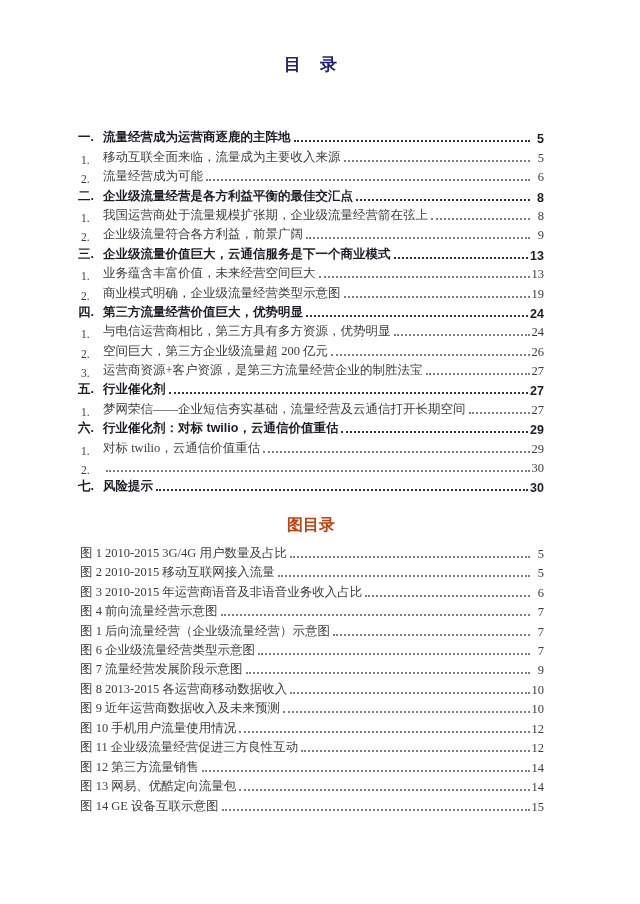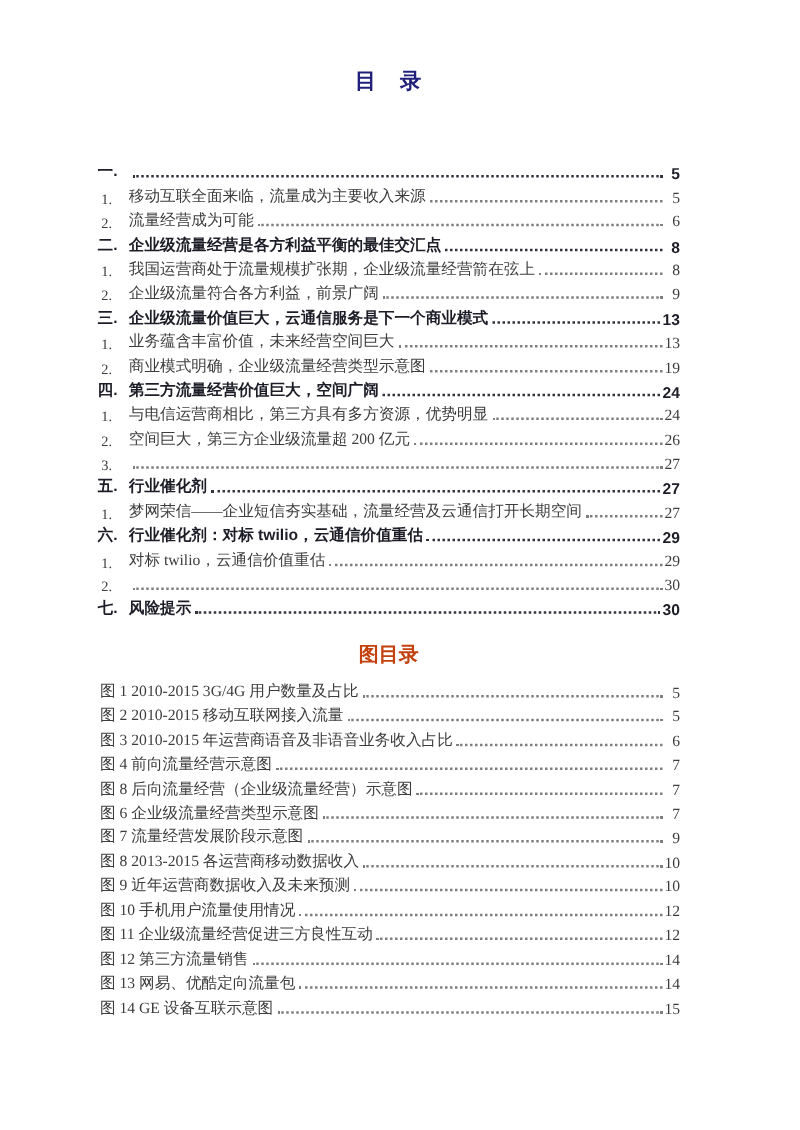--- a/index.html
+++ b/index.html
@@ -79,20 +79,21 @@
   .f-row .t-leader { opacity: 0.65; }
 </style>
 </head>
 <body>
 
 <div class="page">
   <h1 class="toc-title">目　录</h1>
   <div class="list" id="toc-list">
       <div class="t-row chapter">
         <span class="t-num">一.</span>
+        <span class="t-label">流量经营成为运营商逐鹿的主阵地</span>
         <span class="t-leader"></span>
         <span class="t-page">5</span>
       </div>
       <div class="t-row sub">
         <span class="t-num">1.</span>
         <span class="t-label">移动互联全面来临，流量成为主要收入来源</span>
         <span class="t-leader"></span>
         <span class="t-page">5</span>
       </div>
       <div class="t-row sub">
@@ -132,38 +133,39 @@
         <span class="t-page">13</span>
       </div>
       <div class="t-row sub">
         <span class="t-num">2.</span>
         <span class="t-label">商业模式明确，企业级流量经营类型示意图</span>
         <span class="t-leader"></span>
         <span class="t-page">19</span>
       </div>
       <div class="t-row chapter">
         <span class="t-num">四.</span>
-        <span class="t-label">第三方流量经营价值巨大，空间广阔</span>
+        <span class="t-label">第三方流量经营价值巨大，优势明显</span>
         <span class="t-leader"></span>
         <span class="t-page">24</span>
       </div>
       <div class="t-row sub">
         <span class="t-num">1.</span>
         <span class="t-label">与电信运营商相比，第三方具有多方资源，优势明显</span>
         <span class="t-leader"></span>
         <span class="t-page">24</span>
       </div>
       <div class="t-row sub">
         <span class="t-num">2.</span>
         <span class="t-label">空间巨大，第三方企业级流量超 200 亿元</span>
         <span class="t-leader"></span>
         <span class="t-page">26</span>
       </div>
       <div class="t-row sub">
         <span class="t-num">3.</span>
+        <span class="t-label">运营商资源+客户资源，是第三方流量经营企业的制胜法宝</span>
         <span class="t-leader"></span>
         <span class="t-page">27</span>
       </div>
       <div class="t-row chapter">
         <span class="t-num">五.</span>
         <span class="t-label">行业催化剂</span>
         <span class="t-leader"></span>
         <span class="t-page">27</span>
       </div>
       <div class="t-row sub">
@@ -212,21 +214,21 @@
         <span class="t-label">图 3 2010-2015 年运营商语音及非语音业务收入占比</span>
         <span class="t-leader"></span>
         <span class="t-page">6</span>
       </div>
       <div class="f-row">
         <span class="t-label">图 4 前向流量经营示意图</span>
         <span class="t-leader"></span>
         <span class="t-page">7</span>
       </div>
       <div class="f-row">
-        <span class="t-label">图 8 后向流量经营（企业级流量经营）示意图</span>
+        <span class="t-label">图 1 后向流量经营（企业级流量经营）示意图</span>
         <span class="t-leader"></span>
         <span class="t-page">7</span>
       </div>
       <div class="f-row">
         <span class="t-label">图 6 企业级流量经营类型示意图</span>
         <span class="t-leader"></span>
         <span class="t-page">7</span>
       </div>
       <div class="f-row">
         <span class="t-label">图 7 流量经营发展阶段示意图</span>

